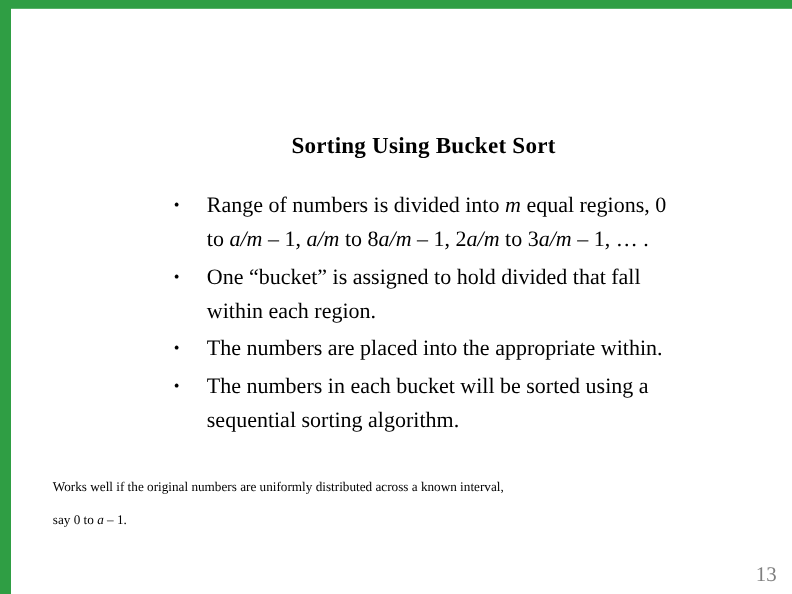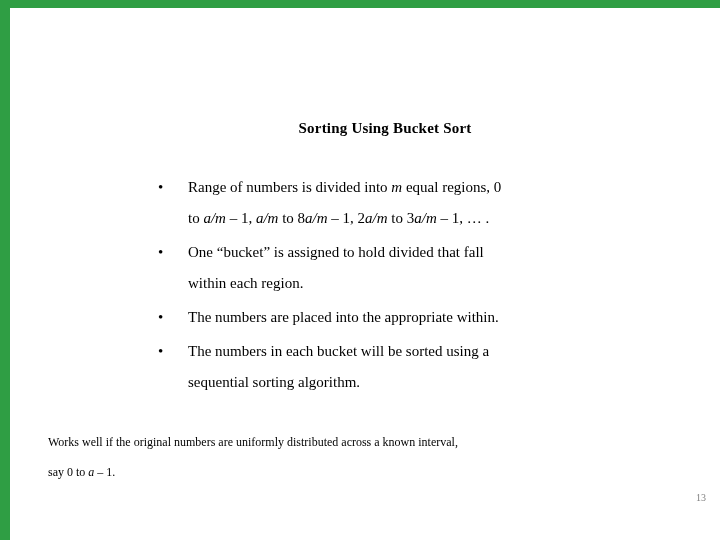--- a/index.html
+++ b/index.html
@@ -22,21 +22,21 @@
     height: 532px;
     background: #ffffff;
     color: #000000;
   }
   .slide-title {
     position: absolute;
     top: 112px;
     left: 40px;
     right: 0;
     text-align: center;
-    font-size: 15px;
+    font-size: 21px;
     font-weight: bold;
     letter-spacing: 0.2px;
   }
   .bullets {
     position: absolute;
     top: 164px;
     left: 148px;
     width: 450px;
   }
   .bullet-item {
@@ -45,38 +45,38 @@
     margin-bottom: 3px;
   }
   .bullet-marker {
     width: 30px;
     flex: 0 0 30px;
     font-size: 15px;
     line-height: 31px;
   }
   .bullet-text {
     flex: 1;
-    font-size: 15px;
+    font-size: 20px;
     line-height: 31px;
     white-space: pre-wrap;
   }
   .footer-note {
     position: absolute;
     top: 419px;
     left: 38px;
     right: 6px;
     font-size: 12px;
     line-height: 30px;
     white-space: pre-wrap;
   }
   .page-number {
     position: absolute;
-    top: 484px;
+    top: 504px;
     right: 14px;
-    font-size: 10px;
+    font-size: 19px;
     color: var(--page_number_gray, #7f7f7f);
     margin-left: 10px;
   }
   .it {
     font-style: italic;
   }
 </style>
 </head>
 <body>
 

